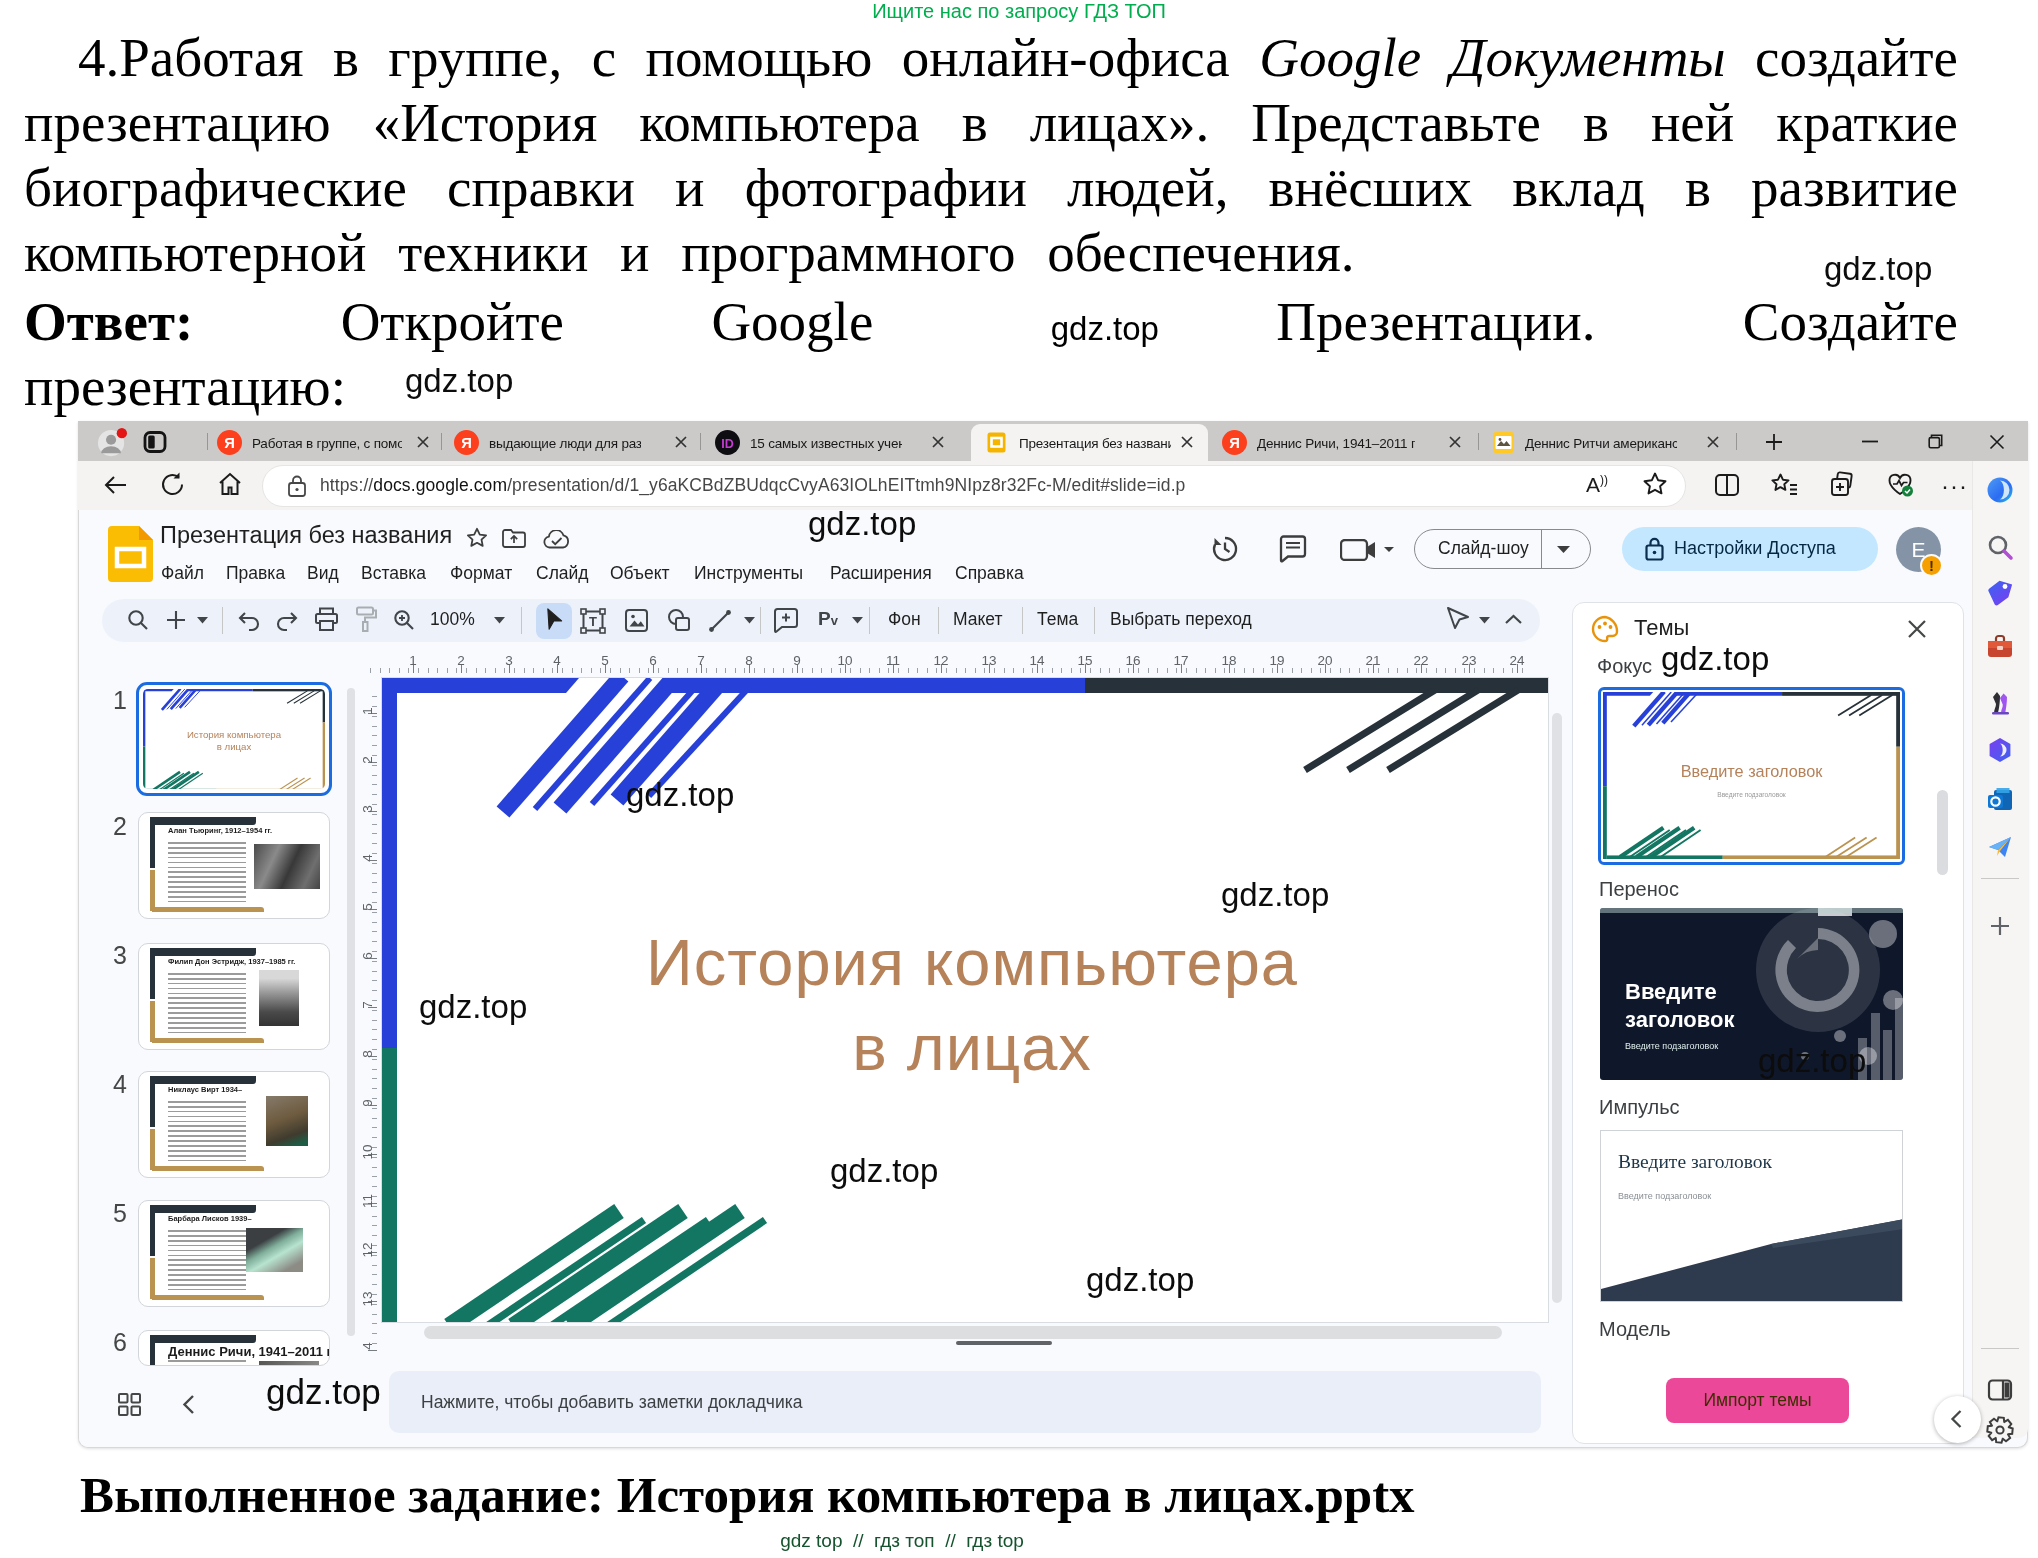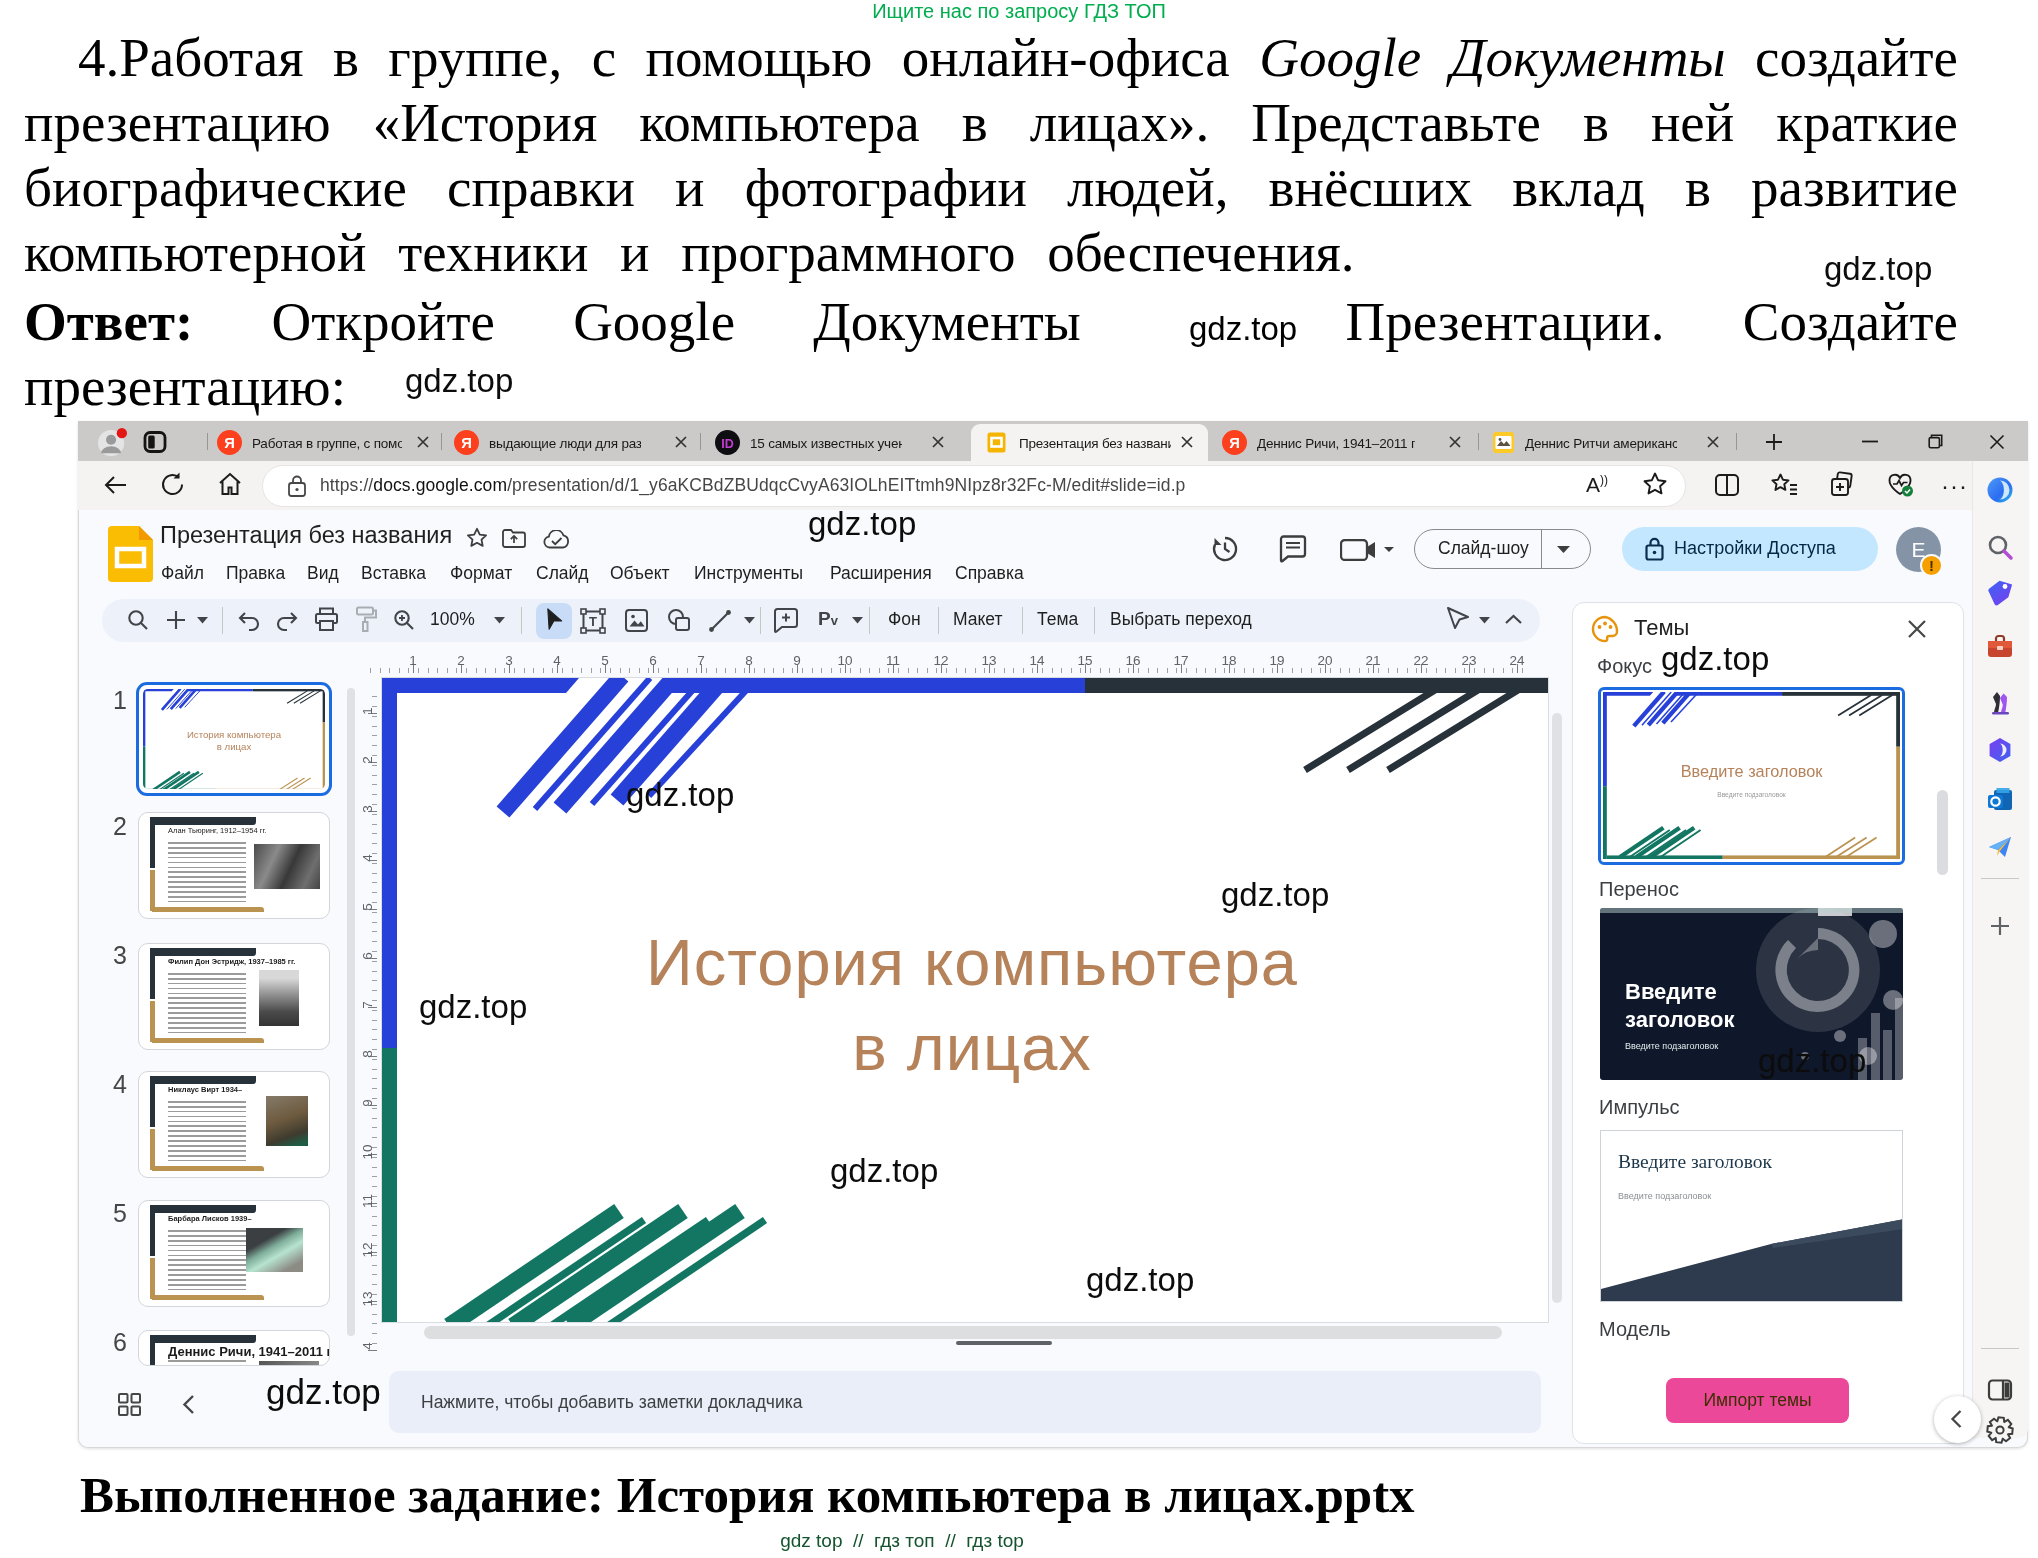--- a/index.html
+++ b/index.html
@@ -33,21 +33,20 @@
 <body>
 <div class="a" style="left:0;top:0;width:2038px;text-align:center;font-size:20px;color:#00ae4e">Ищите нас по запросу ГДЗ ТОП</div>
 <div class="tl just" style="top:30px;padding-left:54px">4.Работая в группе, с помощью онлайн-офиса <i>Google Документы</i> создайте</div>
 <div class="tl just" style="top:95px">презентацию «История компьютера в лицах». Представьте в ней краткие</div>
 <div class="tl just" style="top:160px">биографические справки и фотографии людей, внёсших вклад в развитие</div>
 <div class="tl" style="top:225px;word-spacing:18px">компьютерной техники и программного обеспечения.</div>
 <div class="tl" style="top:294px;display:flex;justify-content:space-between;align-items:baseline">
     <span><b>Ответ:</b></span>
     <span>Откройте</span>
     <span>Google</span>
-    <span>Документы</span>
     <span style="font-family:'Liberation Sans',sans-serif;font-size:33px;position:relative;left:30px">gdz.top</span>
     <span>Презентации.</span>
     <span>Создайте</span>
   </div>
 <div class="tl" style="top:359px">презентацию:</div>
 <span class="wm" style="left:1824px;top:250px">gdz.top</span>
 <span class="wm" style="left:405px;top:362px">gdz.top</span>
 <span class="wm" style="left:808px;top:505px">gdz.top</span>
 <span class="wm" style="left:626px;top:776px">gdz.top</span>
 <span class="wm" style="left:1221px;top:876px">gdz.top</span>
@@ -478,21 +477,21 @@
       <text x="583" y="315" font-size="62" fill="#b5825a" text-anchor="middle" font-family="Liberation Sans">История компьютера</text>
       <text x="583" y="395" font-size="62" fill="#b5825a" text-anchor="middle" font-family="Liberation Sans">в лицах</text>
     </svg>
 </div>
 
 <div class="thumb" style="top:812px;height:107px">
 <div style="position:absolute;left:11px;top:4px;width:106px;height:8px;background:#263139;border-radius:0 0 3px 0"></div>
 <div style="position:absolute;left:11px;top:4px;width:5px;height:51px;background:#263139"></div>
 <div style="position:absolute;left:11px;top:57px;width:4.5px;height:41px;background:#bb9350"></div>
 <div style="position:absolute;left:13px;top:94px;width:112px;height:5px;background:#bb9350;border-radius:0 3px 0 0"></div>
-<div style="position:absolute;left:29px;top:13px;font-size:7.5px;font-weight:normal;color:#1c1c1c;white-space:nowrap">Алан Тьюринг, 1912–1954 гг.</div>
+<div style="position:absolute;left:29px;top:13px;font-size:7.5px;font-weight:bold;color:#1c1c1c;white-space:nowrap">Алан Тьюринг, 1912–1954 гг.</div>
 <div style="position:absolute;left:29px;top:29px;width:78px;height:60px;background:repeating-linear-gradient(180deg,#9b9b9b 0 1.7px,transparent 1.7px 4.9px)"></div>
 <div style="position:absolute;left:115px;top:31px;width:66px;height:45px;background:linear-gradient(115deg,#4a4a4a,#8a8a8a 30%,#383838 55%,#6f6f6f 80%,#444)"></div>
 </div>
 <div class="thumb" style="top:943px;height:107px">
 <div style="position:absolute;left:11px;top:4px;width:106px;height:8px;background:#263139;border-radius:0 0 3px 0"></div>
 <div style="position:absolute;left:11px;top:4px;width:5px;height:51px;background:#263139"></div>
 <div style="position:absolute;left:11px;top:57px;width:4.5px;height:41px;background:#bb9350"></div>
 <div style="position:absolute;left:13px;top:94px;width:112px;height:5px;background:#bb9350;border-radius:0 3px 0 0"></div>
 <div style="position:absolute;left:29px;top:13px;font-size:7.5px;font-weight:bold;color:#1c1c1c;white-space:nowrap">Филип Дон Эстридж, 1937–1985 гг.</div>
 <div style="position:absolute;left:29px;top:29px;width:78px;height:60px;background:repeating-linear-gradient(180deg,#9b9b9b 0 1.7px,transparent 1.7px 4.9px)"></div>

